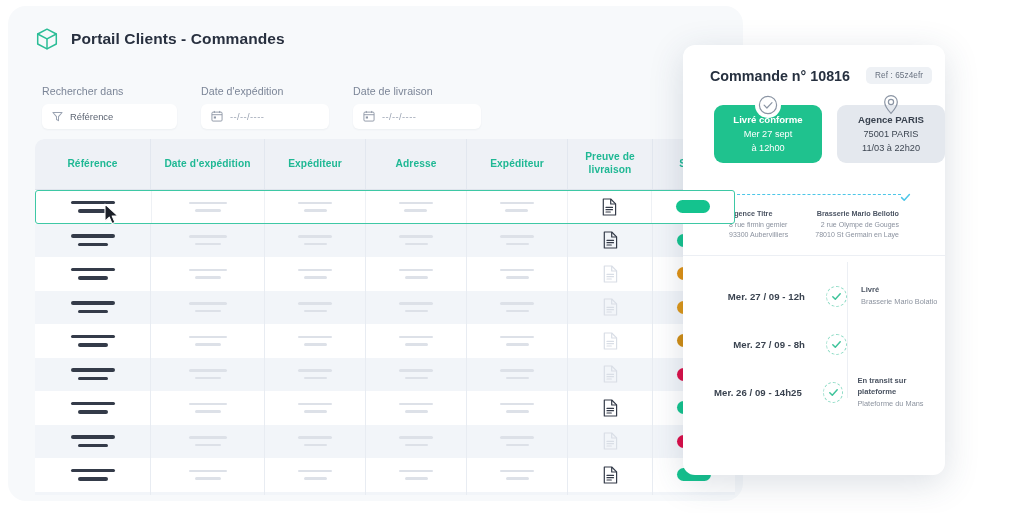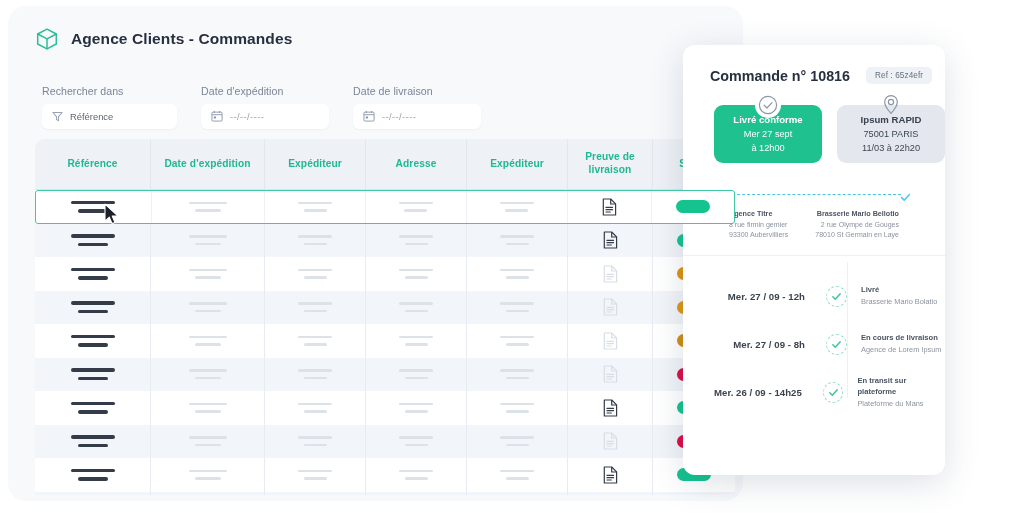--- a/index.html
+++ b/index.html
@@ -163,21 +163,21 @@
   <section class="portal">
 
     <div class="portal-header">
       <span>
         <svg class="logo-icon" viewBox="0 0 26 26" fill="none" stroke="#2bbd96" stroke-width="1.5" stroke-linejoin="round" stroke-linecap="round">
           <path d="M13 3.2 22.3 8v10L13 22.8 3.7 18V8z"></path>
           <path d="M3.7 8 13 12.8 22.3 8"></path>
           <path d="M13 12.8V22.8"></path>
         </svg>
       </span>
-      <span class="portal-title">Agence Clients - Commandes</span>
+      <span class="portal-title">Portail Clients - Commandes</span>
     </div>
 
     <div class="filters">
 
       <div class="filter">
         <div class="filter-label">Rechercher dans</div>
         <div class="filter-input w-ref">
           <span>
             <svg width="11" height="11" viewBox="0 0 12 12" fill="none" stroke="#9aa3b2" stroke-width="1.1" stroke-linejoin="round" stroke-linecap="round">
               <path d="M1 1.6h10L7.1 6.2v4.3L4.9 9.3V6.2z"></path>
@@ -575,21 +575,21 @@
         <span class="scard-t2">à 12h00</span>
       </div>
 
       <div class="scard grey">
         <span class="scard-badge">
           <svg width="22" height="24" viewBox="0 0 22 24" fill="none" stroke="#8b95a4" stroke-width="1.2">
             <path d="M11 2.6c3.5 0 6.3 2.8 6.3 6.3 0 4.6-6.3 11.4-6.3 11.4S4.7 13.5 4.7 8.9c0-3.5 2.8-6.3 6.3-6.3z"></path>
             <circle cx="11" cy="9" r="2.6"></circle>
           </svg>
         </span>
-        <span class="scard-t1">Ipsum RAPID</span>
+        <span class="scard-t1">Agence PARIS</span>
         <span class="scard-t2">75001 PARIS</span>
         <span class="scard-t2">11/03 à 22h20</span>
       </div>
 
     </div>
 
     <div class="route">
       <div class="route-line"></div>
 
       <span class="check-sm left">
@@ -633,24 +633,20 @@
               <div class="tl-t2">Brasserie Mario Bolatio</div>
             </div>
           </div>
           <div class="tl-row">
             <div class="tl-date">Mer. 27 / 09 - 8h</div>
             <div class="tl-dot">
               <svg width="11" height="11" viewBox="0 0 11 11" fill="none" stroke="#3fc49b" stroke-width="1.5" stroke-linecap="round" stroke-linejoin="round">
                 <path d="M1.8 5.7 4.3 8.2 9.2 2.8"></path>
               </svg>
             </div>
-            <div class="tl-txt">
-              <div class="tl-t1">En cours de livraison</div>
-              <div class="tl-t2">Agence de Lorem Ipsum</div>
-            </div>
           </div>
           <div class="tl-row">
             <div class="tl-date">Mer. 26 / 09 - 14h25</div>
             <div class="tl-dot">
               <svg width="11" height="11" viewBox="0 0 11 11" fill="none" stroke="#3fc49b" stroke-width="1.5" stroke-linecap="round" stroke-linejoin="round">
                 <path d="M1.8 5.7 4.3 8.2 9.2 2.8"></path>
               </svg>
             </div>
             <div class="tl-txt">
               <div class="tl-t1">En transit sur plateforme</div>

